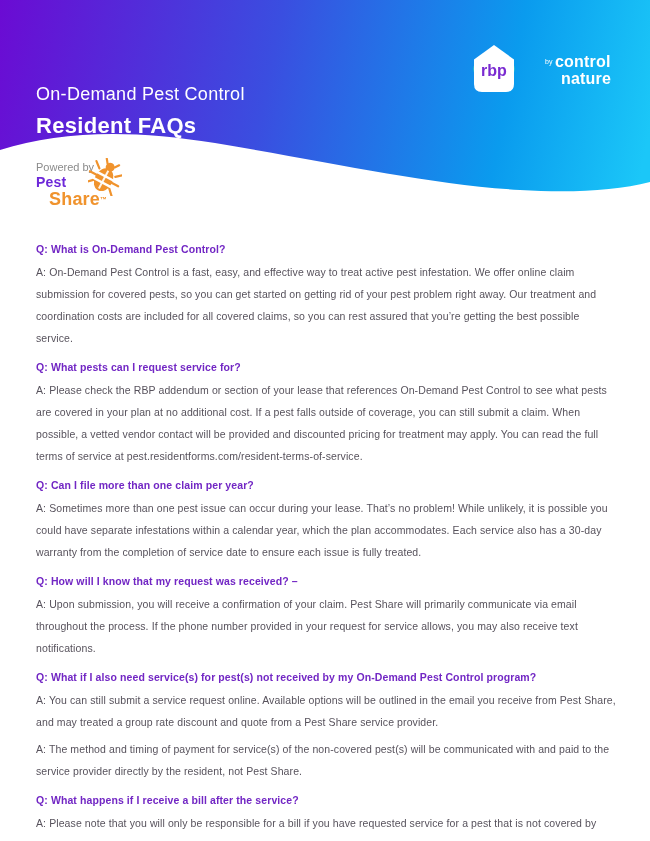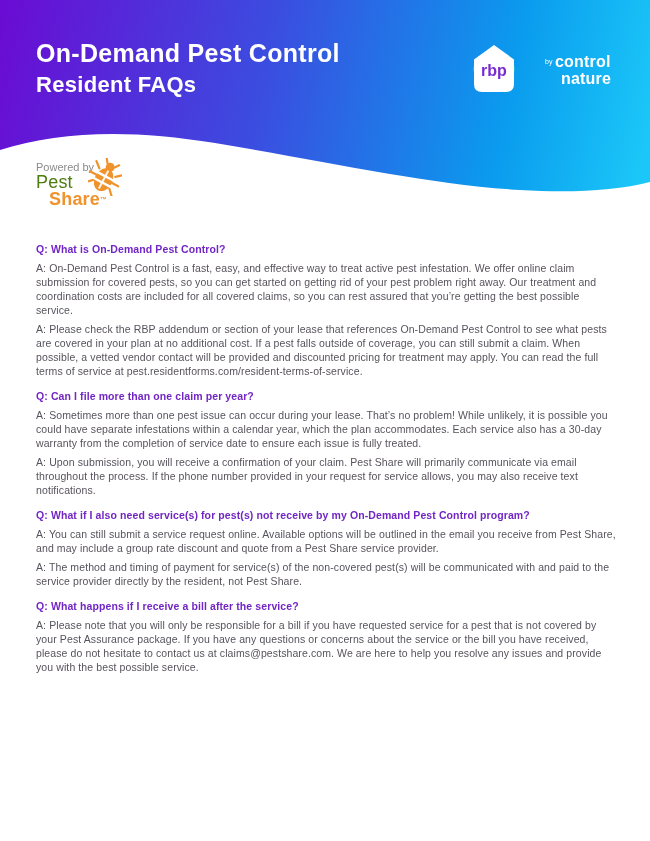--- a/index.html
+++ b/index.html
@@ -7,47 +7,47 @@
     position:relative;
     width:650px;height:841px;
     background:#ffffff;
     overflow:hidden;
     font-family:"Liberation Sans","DejaVu Sans",sans-serif;
   }
   
   .header{position:absolute;top:0;left:0;width:650px;height:215px;}
   .header svg.wave{position:absolute;top:0;left:0;}
   .header-titles{position:absolute;top:37px;left:36px;color:#ffffff;}
-  .title-line1{font-size:25px;font-weight:700;letter-spacing:0.3px;line-height:32px;}
+  .title-line1{font-size:18px;font-weight:400;letter-spacing:0.3px;line-height:32px;margin-top:41px;}
   .title-line2{font-size:22px;font-weight:700;letter-spacing:0.3px;line-height:32px;}
   .header-logo{position:absolute;top:42px;left:467px;display:flex;align-items:center;gap:25px;}
   .rbp-badge{width:54px;height:54px;position:relative;flex:0 0 auto;}
   .sn-wordmark{color:#ffffff;line-height:1;position:relative;padding-top:2px;}
   .sn-by{font-size:7px;font-weight:400;position:absolute;top:6px;left:-1px;}
   .sn-line{font-size:16px;font-weight:700;letter-spacing:0.2px;}
   .sn-line1{margin-left:9px;}
   .sn-line2{margin-left:15px;margin-top:1px;}
   
   .powered{position:absolute;top:161px;left:36px;width:110px;}
   .powered-label{font-size:11px;color:#8b8b8b;font-weight:400;margin-bottom:1px;}
-  .ps-line1{font-size:18px;font-weight:400;color:#4d7c0f;letter-spacing:0.2px;line-height:17px;}
+  .ps-line1{font-size:14px;font-weight:700;color:#6d28d9;letter-spacing:0.2px;line-height:17px;}
   .ps-line2{font-size:18px;font-weight:800;color:#f0932d;letter-spacing:0.2px;line-height:17px;margin-left:13px;}
   .ps-tm{font-size:7px;vertical-align:top;font-weight:700;}
   .ps-bug{position:absolute;top:-3px;left:52px;}
   
   .content{position:absolute;top:242px;left:36px;width:580px;}
   .faq-q{
     color:#7227c4;font-weight:700;
     font-size:10.5px;line-height:14px;
     margin:11px 0 0 0;letter-spacing:0.1px;
   }
   .faq-item:first-child .faq-q{margin-top:0;}
   .faq-a{
     color:#57525c;font-weight:400;
-    font-size:10.5px;line-height:14px;
+    font-size:10.5px;line-height:22px;
     margin:5px 0 0 0;letter-spacing:0.1px;
   }
 </style>
 </head>
 <body>
 
 <div class="page">
 
   <div class="header">
     <svg class="wave" width="650" height="215" viewBox="0 0 650 215" aria-hidden="true">
@@ -111,38 +111,40 @@
   </div>
 
   <div class="content">
 
     <div class="faq-item">
       <div class="faq-q">Q: What is On-Demand Pest Control?</div>
       <div class="faq-a">A: On-Demand Pest Control is a fast, easy, and effective way to treat active pest infestation. We offer online claim submission for covered pests, so you can get started on getting rid of your pest problem right away. Our treatment and coordination costs are included for all covered claims, so you can rest assured that you’re getting the best possible service.</div>
     </div>
 
     <div class="faq-item">
+      <div class="faq-q">Q: What pests can I request service for?</div>
       <div class="faq-a">A: Please check the RBP addendum or section of your lease that references On-Demand Pest Control to see what pests are covered in your plan at no additional cost. If a pest falls outside of coverage, you can still submit a claim. When possible, a vetted vendor contact will be provided and discounted pricing for treatment may apply. You can read the full terms of service at pest.residentforms.com/resident-terms-of-service.</div>
     </div>
 
     <div class="faq-item">
       <div class="faq-q">Q: Can I file more than one claim per year?</div>
       <div class="faq-a">A: Sometimes more than one pest issue can occur during your lease. That’s no problem! While unlikely, it is possible you could have separate infestations within a calendar year, which the plan accommodates. Each service also has a 30-day warranty from the completion of service date to ensure each issue is fully treated.</div>
     </div>
 
     <div class="faq-item">
     </div>
 
     <div class="faq-item">
+      <div class="faq-q">Q: How will I know that my request was received? –</div>
       <div class="faq-a">A: Upon submission, you will receive a confirmation of your claim. Pest Share will primarily communicate via email throughout the process. If the phone number provided in your request for service allows, you may also receive text notifications.</div>
     </div>
 
     <div class="faq-item">
-      <div class="faq-q">Q: What if I also need service(s) for pest(s) not receive by my On-Demand Pest Control program?</div>
-      <div class="faq-a">A: You can still submit a service request online. Available options will be outlined in the email you receive from Pest Share, and may include a group rate discount and quote from a Pest Share service provider.</div>
+      <div class="faq-q">Q: What if I also need service(s) for pest(s) not received by my On-Demand Pest Control program?</div>
+      <div class="faq-a">A: You can still submit a service request online. Available options will be outlined in the email you receive from Pest Share, and may treated a group rate discount and quote from a Pest Share service provider.</div>
     </div>
 
     <div class="faq-item">
       <div class="faq-a">A: The method and timing of payment for service(s) of the non-covered pest(s) will be communicated with and paid to the service provider directly by the resident, not Pest Share.</div>
     </div>
 
     <div class="faq-item">
       <div class="faq-q">Q: What happens if I receive a bill after the service?</div>
       <div class="faq-a">A: Please note that you will only be responsible for a bill if you have requested service for a pest that is not covered by your Pest Assurance package. If you have any questions or concerns about the service or the bill you have received, please do not hesitate to contact us at claims@pestshare.com. We are here to help you resolve any issues and provide you with the best possible service.</div>
     </div>

